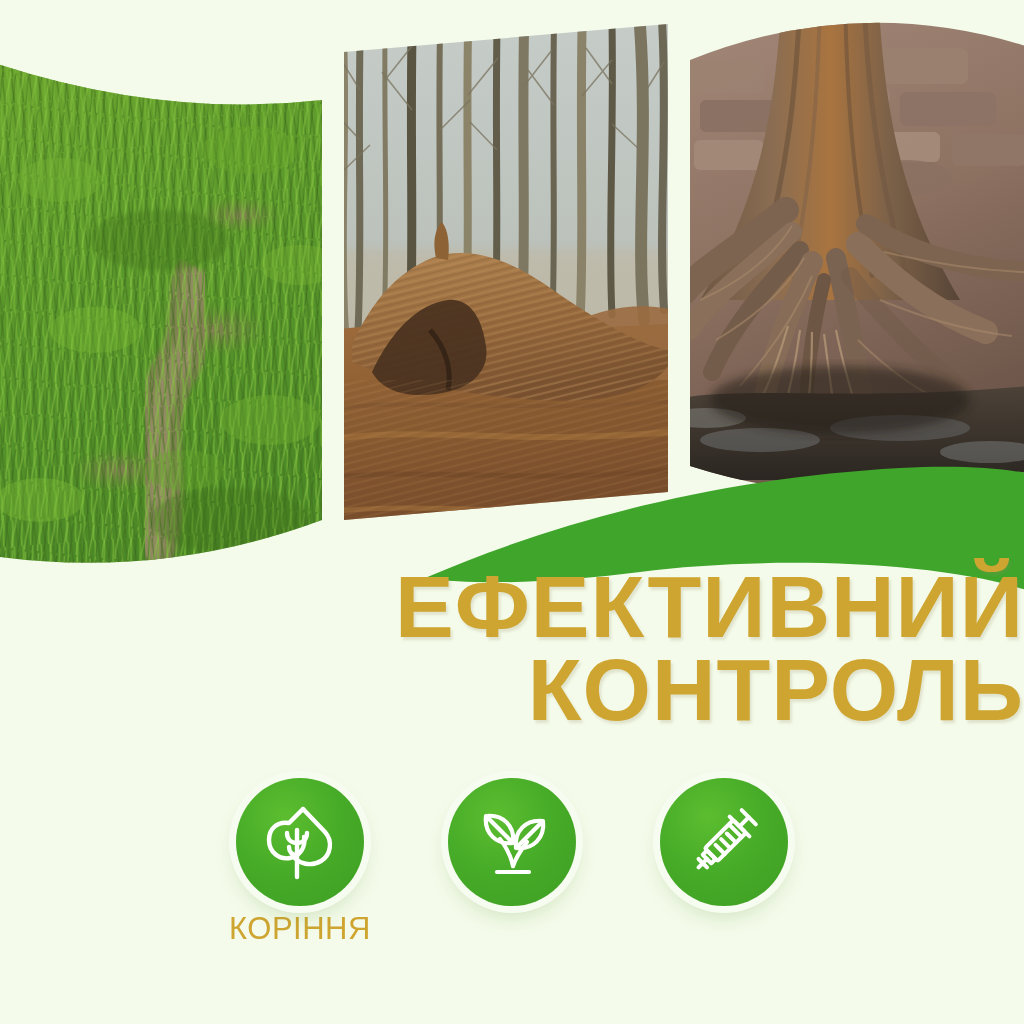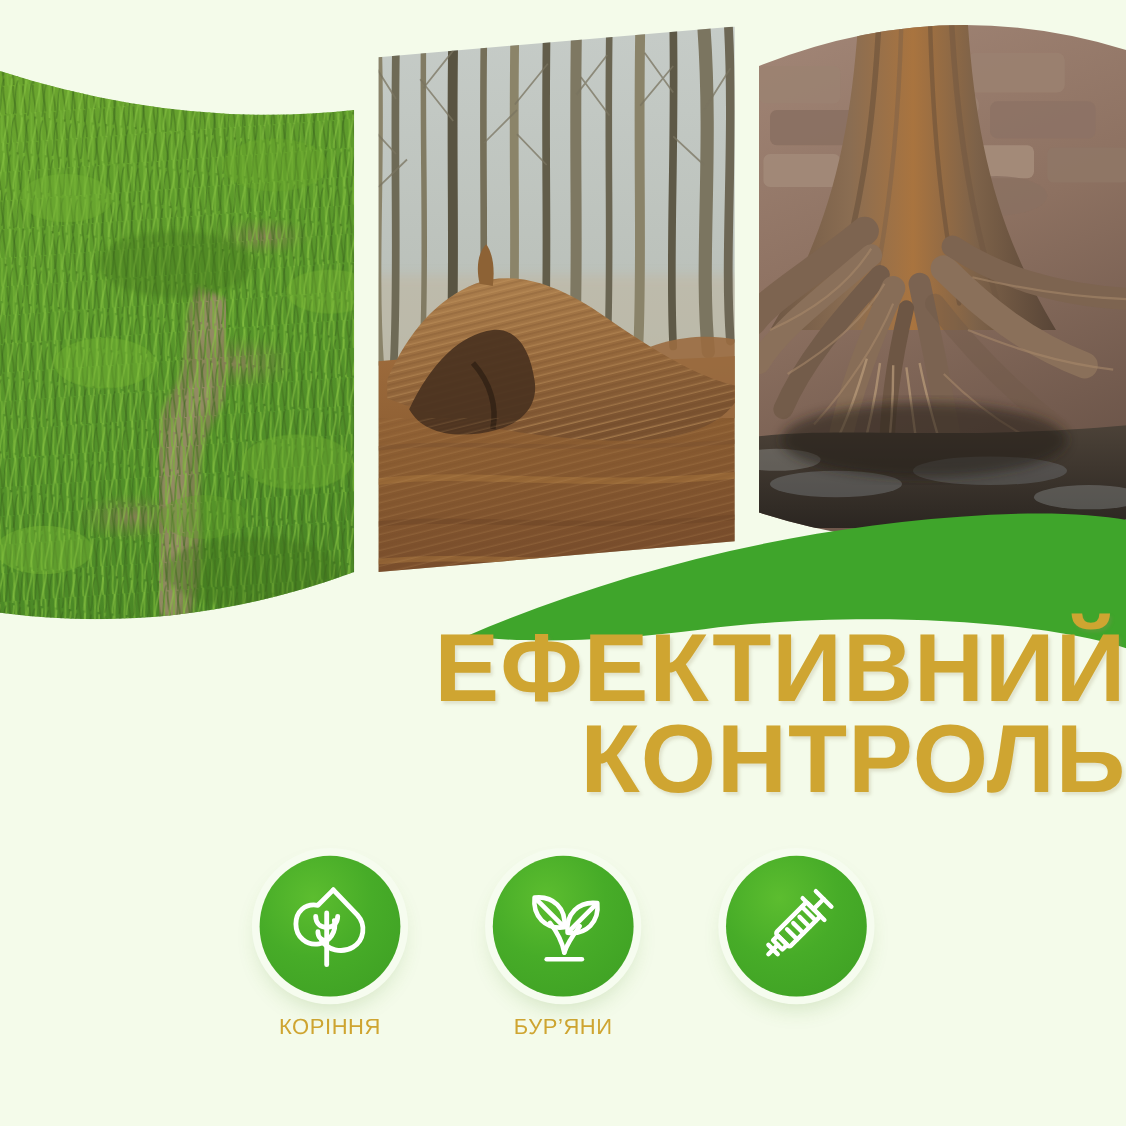--- a/index.html
+++ b/index.html
@@ -39,23 +39,23 @@
   }
   .badge{
     width:128px;height:128px;border-radius:50%;
     background:radial-gradient(circle at 38% 30%, #5cbd2f 0%, #47ac28 45%, #3d9e23 100%);
     box-shadow:0 0 0 7px #f6fcef, 0 10px 20px rgba(80,140,40,.22);
     display:flex;align-items:center;justify-content:center;
     position:relative;
   }
   .badge svg{display:block;}
   .feature-label{
-    margin-top:16px;
+    margin-top:4px;
     color:#cfa531;
-    font-size:20px;
+    font-size:31px;
     letter-spacing:0.5px;
     text-align:right;
     line-height:1.22;
     white-space:pre-line;
   }
 </style>
 </head>
 <body>
 
 <div id="stage">
@@ -310,21 +310,20 @@
             <path d="M13,10 C30,8 42,20 40,37 C23,39 11,27 13,10 Z"></path>
             <path d="M14,11 L39,36"></path>
             <path d="M70,15 C72,32 60,44 43,42 C41,25 53,13 70,15 Z"></path>
             <path d="M69,16 L44,41"></path>
             <path d="M27,33 C34,42 38,50 40,60"></path>
             <path d="M54,36 C48,44 43,51 40,60"></path>
             <path d="M24,66 L56,66"></path>
           </svg>
         </span>
       </div>
-      <div class="feature-label">БУР’ЯНИ</div>
     </div>
 
 
     <div class="feature">
       <div class="badge">
         <span>
           <svg width="80" height="80" viewBox="0 0 80 80" fill="none" stroke="#ffffff" stroke-width="4" stroke-linecap="round" stroke-linejoin="round">
             <g transform="rotate(45 40 40)">
 
               <rect x="31" y="18" width="18" height="40" rx="2"></rect>

